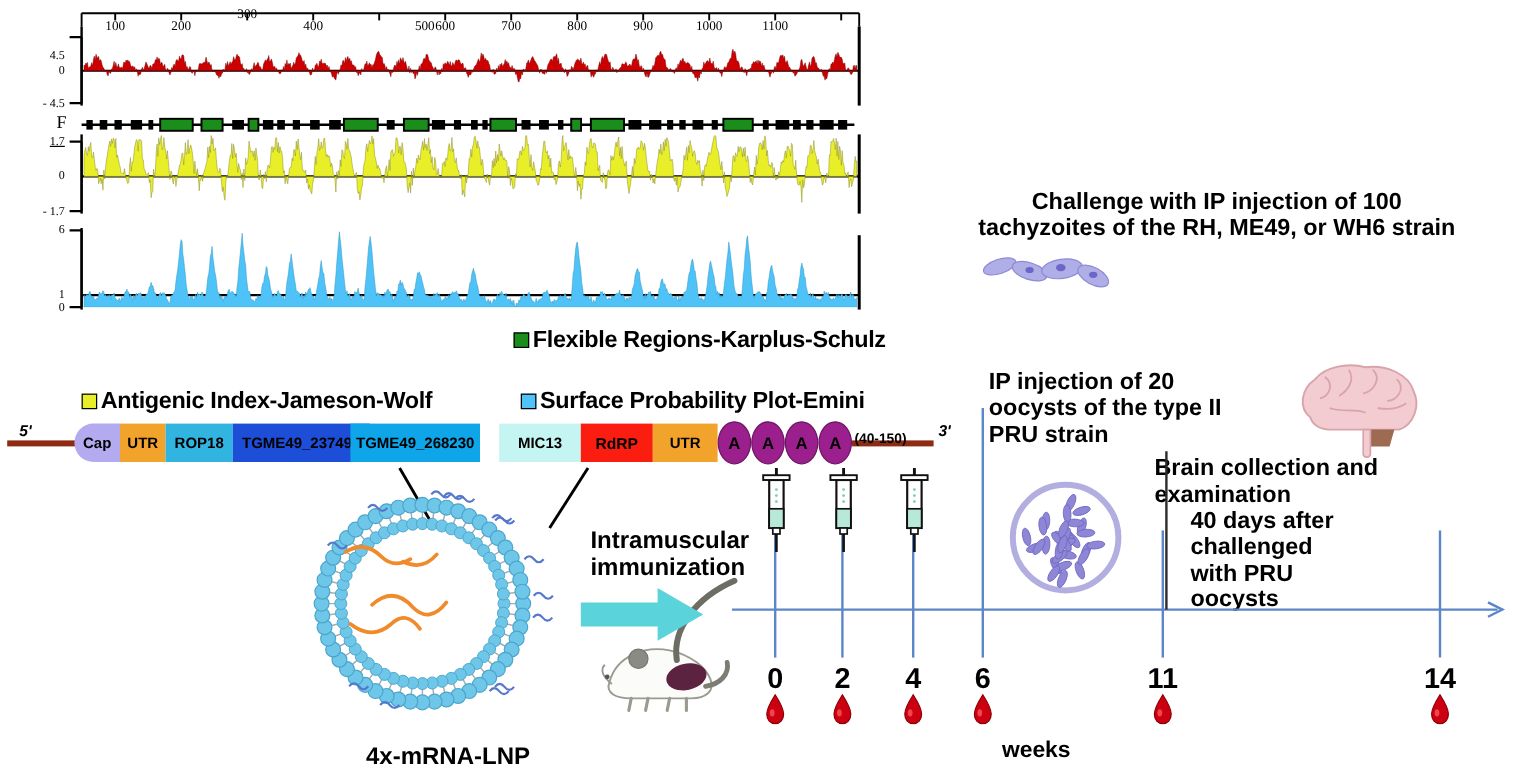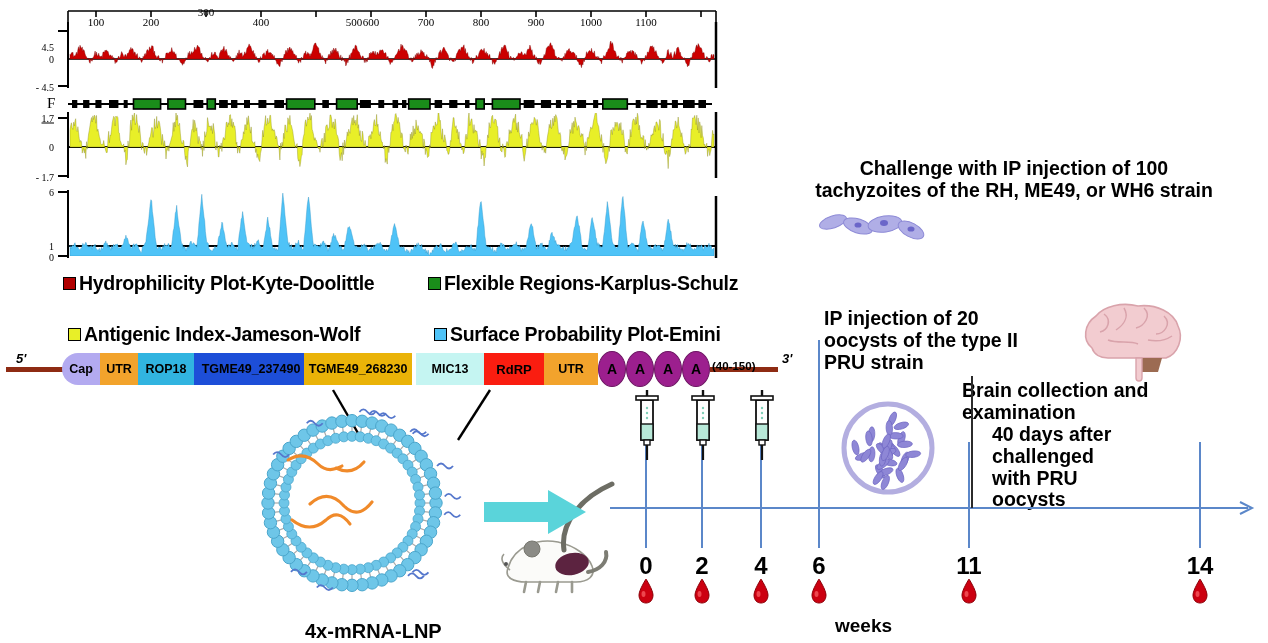--- a/index.html
+++ b/index.html
@@ -279,24 +279,20 @@
 
     <div class="ylab" style="left:10px; top:118px; width:44px;text-decoration:underline;">1.7</div>
     <div class="ylab" style="left:10px; top:147px; width:44px;">0</div>
     <div class="ylab" style="left:10px; top:177px; width:44px;">- 1.7</div>
 
     <div class="ylab" style="left:10px; top:192px; width:44px;">6</div>
     <div class="ylab" style="left:10px; top:246px; width:44px;">1</div>
     <div class="ylab" style="left:10px; top:257px; width:44px;">0</div>
   </div>
 
-  <div class="legend-item" style="left:63px; top:272px;">
-    <span class="legend-swatch" id="sw0" style="background: rgb(176, 0, 0);"></span>
-    <span class="legend-text">Hydrophilicity Plot-Kyte-Doolittle</span>
-  </div>
   <div class="legend-item" style="left:428px; top:272px;">
     <span class="legend-swatch" id="sw1" style="background: rgb(26, 141, 26);"></span>
     <span class="legend-text">Flexible Regions-Karplus-Schulz</span>
   </div>
   <div class="legend-item" style="left:68px; top:323px;">
     <span class="legend-swatch" id="sw2" style="background: rgb(232, 239, 40);"></span>
     <span class="legend-text">Antigenic Index-Jameson-Wolf</span>
   </div>
   <div class="legend-item" style="left:434px; top:323px;">
     <span class="legend-swatch" id="sw3" style="background: rgb(79, 195, 247);"></span>
@@ -306,21 +302,21 @@
   <div id="construct" class="abs">
     <div class="prime" style="left:16px; top:6px;">5'</div>
     <div class="prime" style="left:782px; top:6px;">3'</div>
     <div class="utr-line" style="left:6px; width:58px;"></div>
     <div class="utr-line" style="left:710px; width:68px;"></div>
     <div id="segments">
         <div class="seg" style="left: 62px; width: 38px; background: rgb(179, 170, 240); font-size: 12.5px; border-radius: 16px 0px 0px 16px;">Cap</div>
         <div class="seg" style="left: 100px; width: 38px; background: rgb(242, 163, 44); font-size: 12.5px;">UTR</div>
         <div class="seg" style="left: 138px; width: 56px; background: rgb(49, 180, 224); font-size: 12.5px;">ROP18</div>
         <div class="seg" style="left: 194px; width: 114px; background: #1d4ed8; font-size: 12.5px;">TGME49_237490</div>
-        <div class="seg" style="left: 304px; width: 108px; background: #eab308; font-size: 12.5px;">TGME49_268230</div>
+        <div class="seg" style="left: 292px; width: 108px; background: #0ea5e9; font-size: 12.5px;">TGME49_268230</div>
         <div class="seg" style="left: 416px; width: 68px; background: rgb(197, 245, 242); font-size: 12.5px;">MIC13</div>
         <div class="seg" style="left: 484px; width: 60px; background: rgb(250, 29, 16); font-size: 13px;">RdRP</div>
         <div class="seg" style="left: 544px; width: 54px; background: rgb(242, 163, 44); font-size: 12.5px;">UTR</div>
       </div>
     <div id="polya">
         <div class="polyA" style="left: 598px;">A</div>
         <div class="polyA" style="left: 626px;">A</div>
         <div class="polyA" style="left: 654px;">A</div>
         <div class="polyA" style="left: 682px;">A</div>
       </div>
@@ -519,20 +515,24 @@
     <path d="M14,46 C6,40 4,34 8,30" stroke="#9a9a90" stroke-width="1.6" fill="none"></path>
     <circle cx="10" cy="40" r="2" fill="#555"></circle>
     <path d="M92,48 C104,46 112,38 110,28" stroke="#7d7d74" stroke-width="4" fill="none" stroke-linecap="round"></path>
     <path d="M30,58 L28,68 M44,58 L42,68 M62,58 L60,68 M76,58 L76,68" stroke="#9a9a90" stroke-width="2.6" stroke-linecap="round"></path>
   </svg>
 
   <svg class="abs" style="left:556px; top:476px;" width="80" height="80">
     <path d="M8,74 C4,48 24,22 56,8" stroke="#6d6d64" stroke-width="5" fill="none" stroke-linecap="round"></path>
   </svg>
 
+  <div class="anno" style="left:492px; top:440px; font-size:20px;">
+    <span style="white-space:pre-line;">Intramuscular
+immunization</span>
+  </div>
   <svg class="abs" style="left:482px; top:486px;" width="130" height="58">
     <path d="M2,16 L66,16 L66,4 L104,26 L66,48 L66,36 L2,36 Z" fill="#5ad4da"></path>
   </svg>
 
   <div class="anno" style="left:766px; top:158px; font-size:19.5px; text-align:center; width:496px; white-space:pre-line;">Challenge with IP injection of 100
 tachyzoites of the RH, ME49, or WH6 strain</div>
 
   <svg class="abs" style="left:818px; top:208px;" width="110" height="44">
     <g fill="#b0aee6" stroke="#8d8ad6" stroke-width="1">
       <ellipse cx="15" cy="14" rx="14" ry="6" transform="rotate(-18 15 14)"></ellipse>

